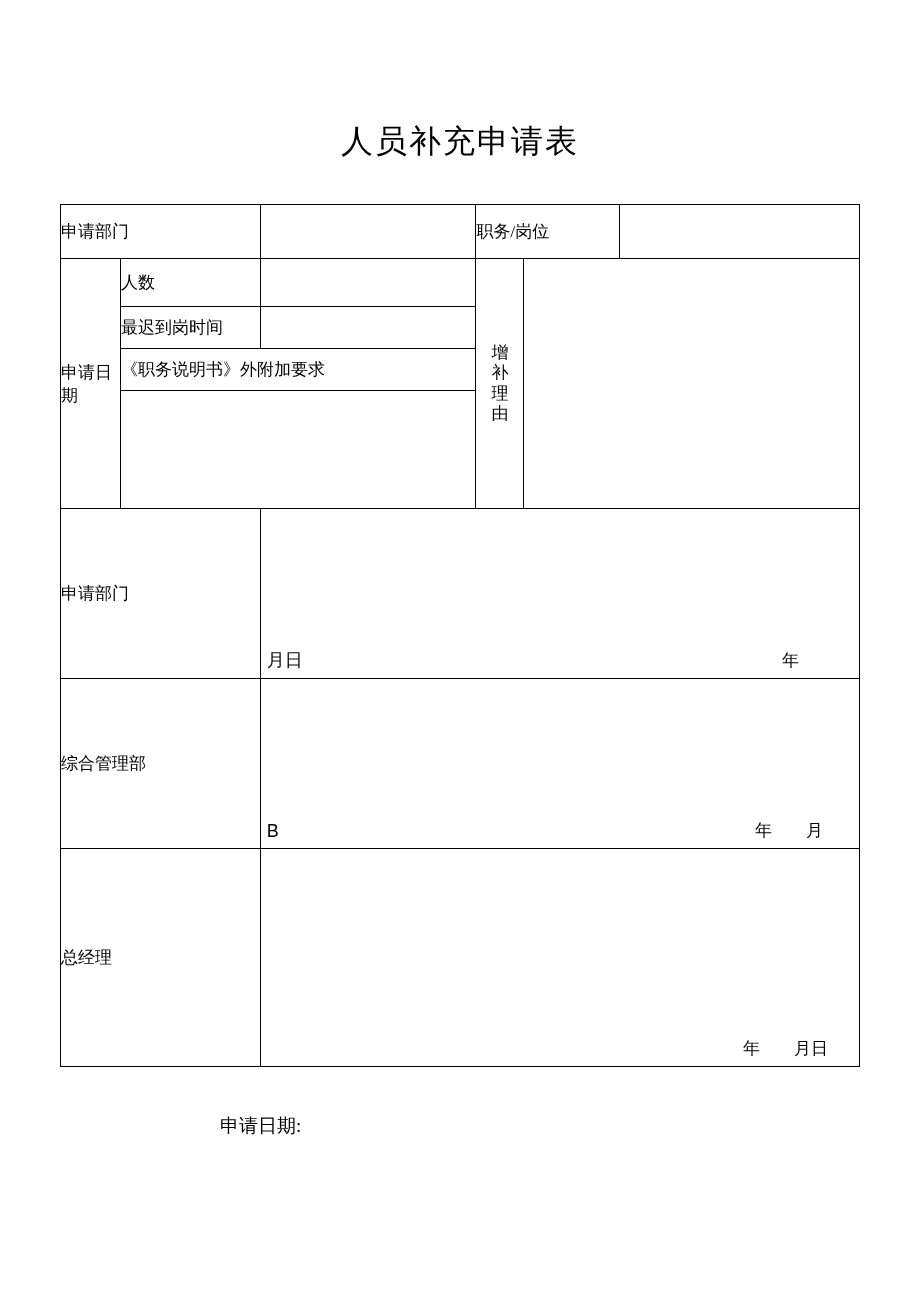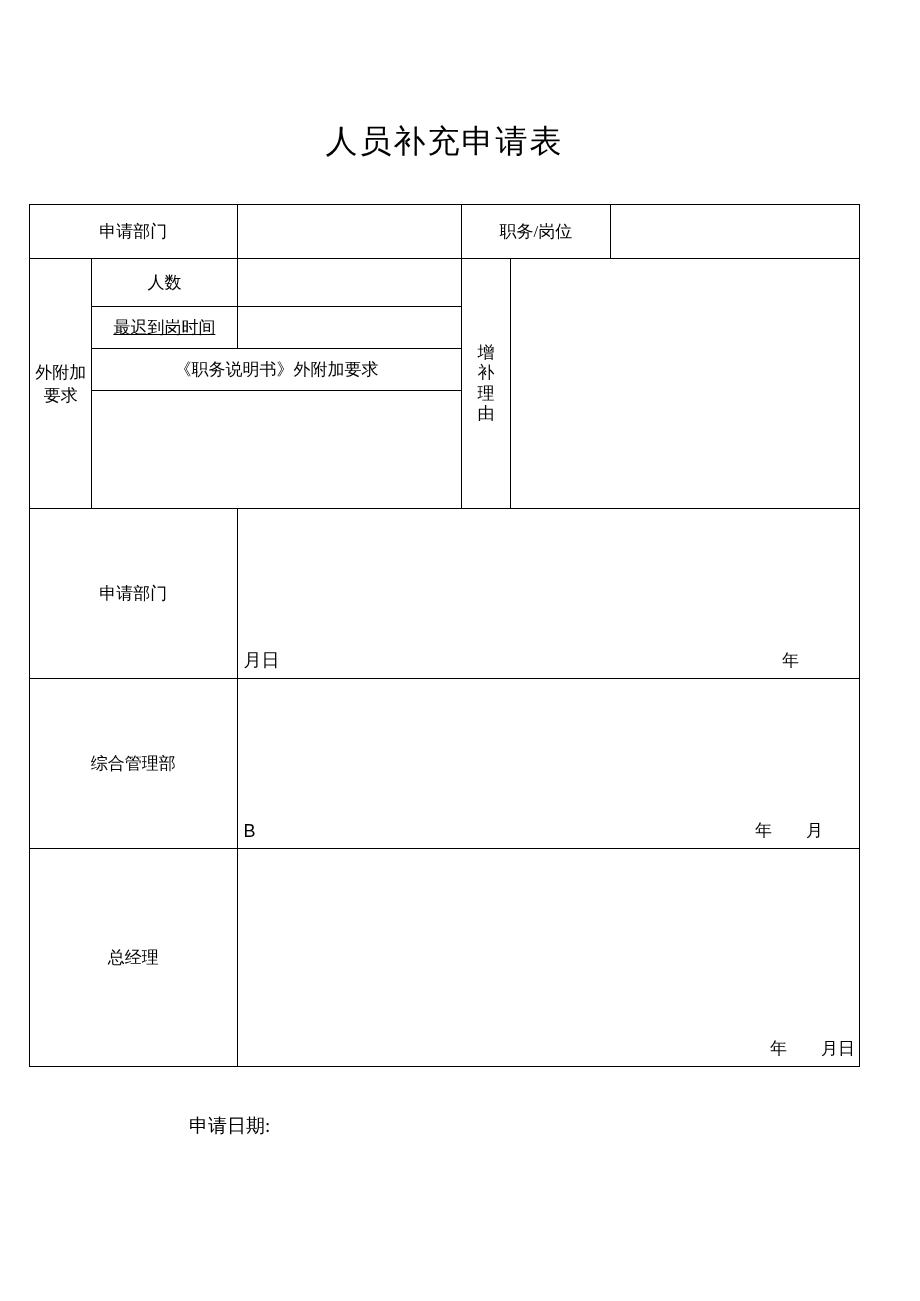--- a/index.html
+++ b/index.html
@@ -8,42 +8,41 @@
       box-sizing: border-box;
     }
     body {
       font-family: "SimSun", "宋体", serif;
       background: #ffffff;
       width: 920px;
       height: 1301px;
       position: relative;
     }
     .page {
-      padding: 120px 60px 0 29px;
+      padding: 120px 60px 0 60px;
     }
     .title {
       text-align: center;
       font-size: 32px;
       font-weight: normal;
       margin-bottom: 40px;
       letter-spacing: 2px;
     }
     table {
       border-collapse: collapse;
       width: 100%;
       table-layout: fixed;
     }
     td {
       border: 1px solid #000;
       font-size: 17px;
       vertical-align: middle;
       padding: 0;
     }
     .label-cell {
-      text-align: center;
     }
     .vert-text {
       text-align: center;
       line-height: 1.2;
       padding: 0 4px;
     }
     .sig-area {
       position: relative;
       vertical-align: bottom;
     }
@@ -54,21 +53,21 @@
       font-size: 18px;
     }
     .date-inline {
       position: absolute;
       bottom: 6px;
       font-size: 17px;
       letter-spacing: 0;
     }
     .r1 .date-inline { right: 60px; }
     .r2 .date-inline { right: 36px; }
-    .r3 .date-inline { right: 4px; }
+    .r3 .date-inline { right: 31px; }
     .apply-date {
       margin-top: 46px;
       margin-left: 160px;
       font-size: 19px;
     }
     .b-mark {
       font-family: Arial, sans-serif;
     }
   </style>
 </head>
@@ -89,30 +88,30 @@
 
     <tbody>
         <tr style="height:54px;">
       <td colspan="2" class="label-cell">申请部门</td>
       <td></td>
       <td colspan="2" class="label-cell">职务/岗位</td>
       <td></td>
     </tr>
 
     <tr style="height:48px;">
-      <td rowspan="4" class="label-cell">外附加要求</td>
+      <td rowspan="4" class="label-cell">申请日期</td>
       <td class="label-cell">人数</td>
       <td></td>
       <td rowspan="4" class="vert-text"><span style="white-space:pre;">增
 补
 理
 由</span></td>
       <td rowspan="4" colspan="2"></td>
     </tr>
-    <tr style="height:42px;text-decoration:underline;">
+    <tr style="height:42px;">
       <td class="label-cell">最迟到岗时间</td>
       <td></td>
     </tr>
     <tr style="height:42px;">
       <td colspan="2" class="label-cell">《职务说明书》外附加要求</td>
     </tr>
     <tr style="height:118px;">
       <td colspan="2"></td>
     </tr>
 

